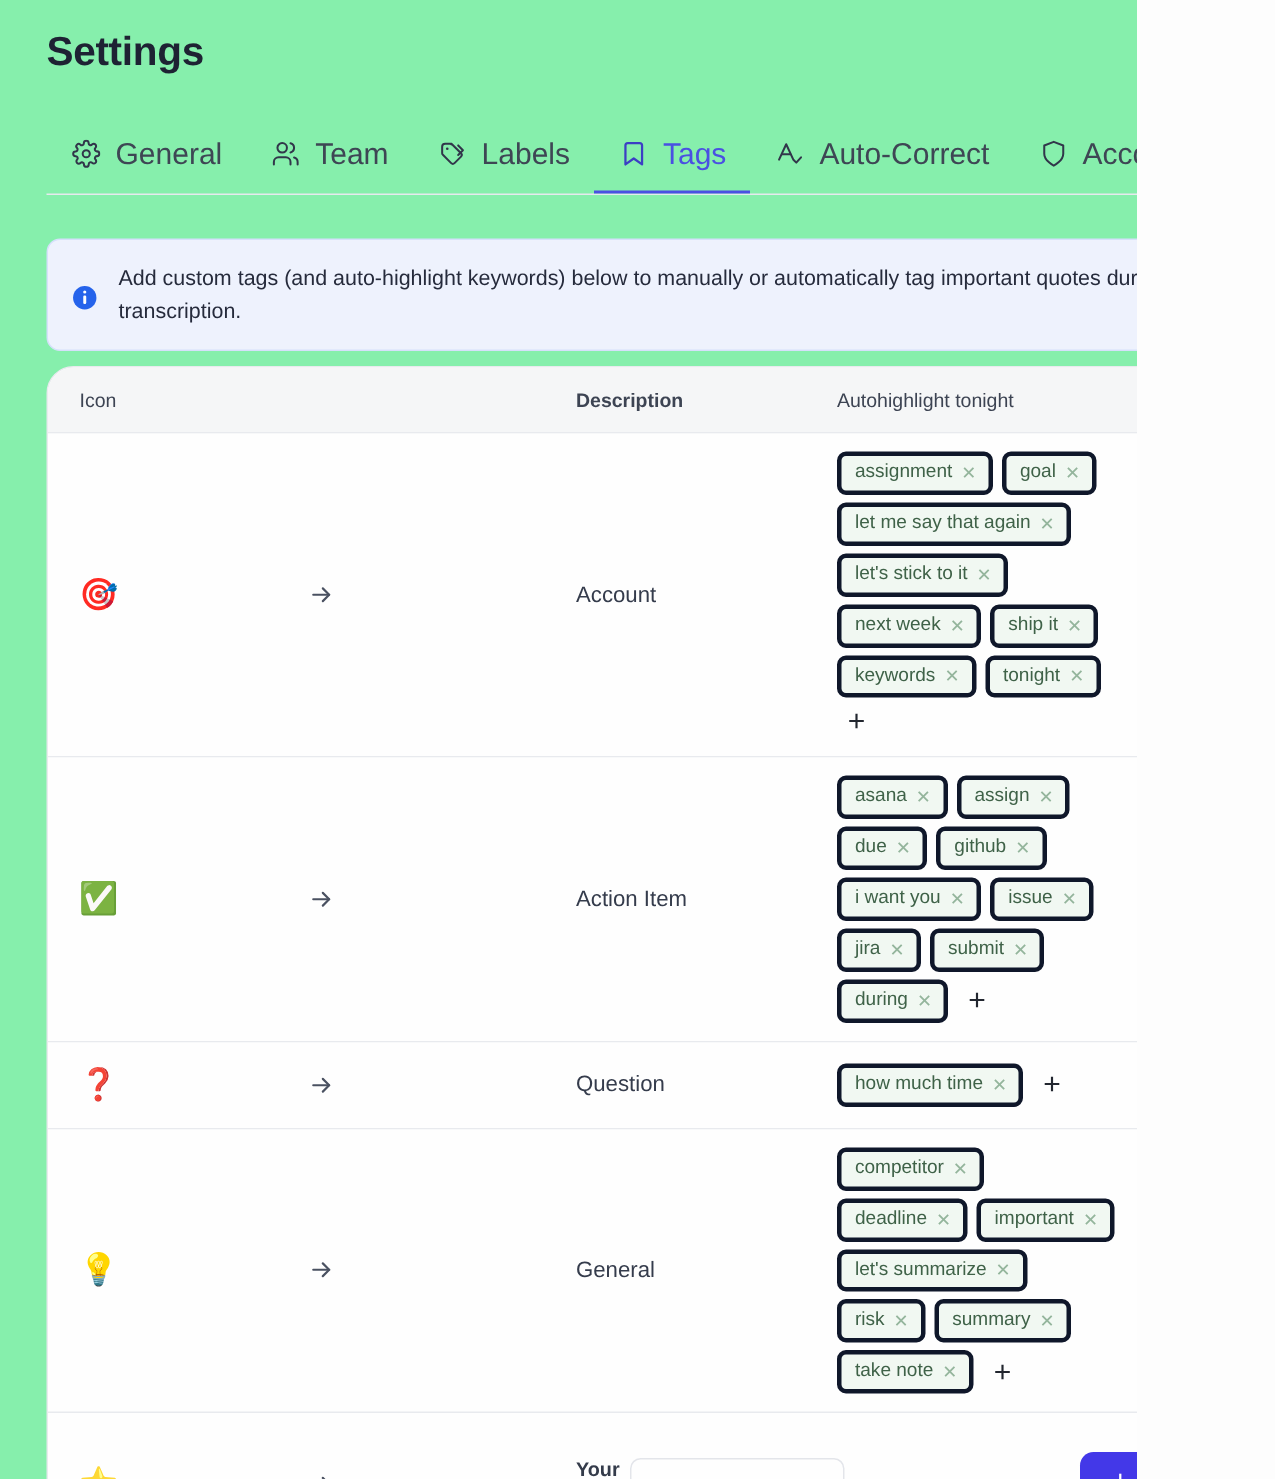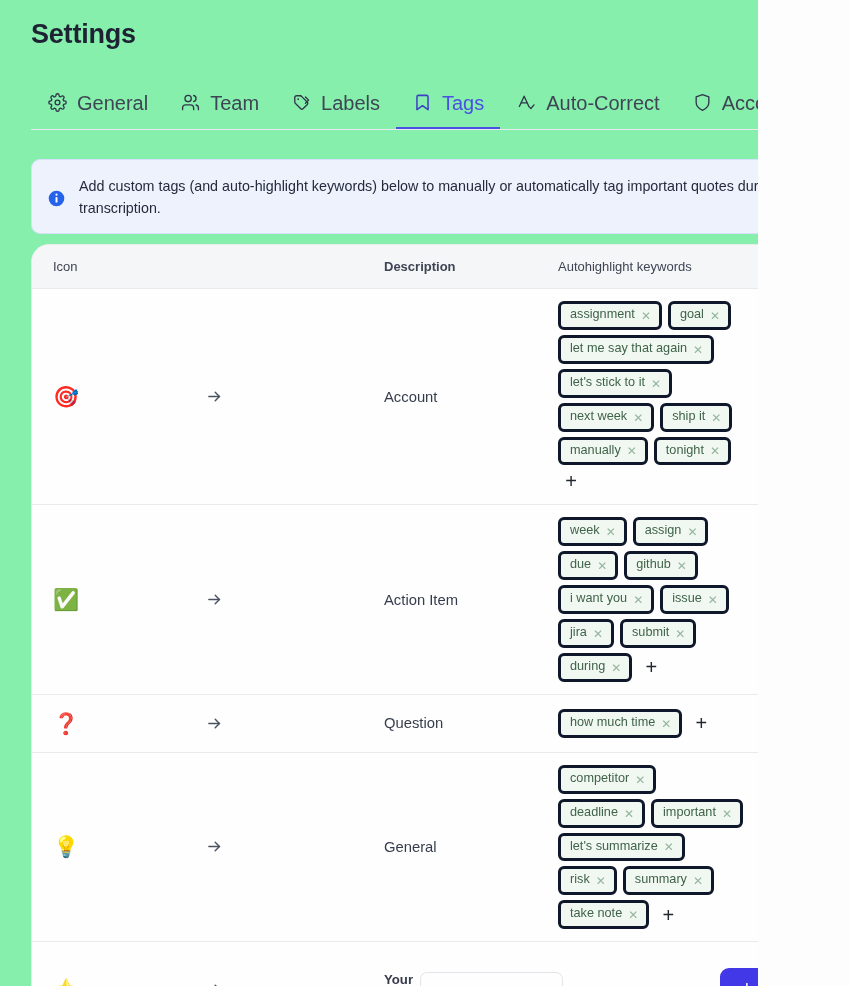--- a/index.html
+++ b/index.html
@@ -237,21 +237,21 @@
       </svg>
     </span>
     <div class="banner-text">Add custom tags (and auto-highlight keywords) below to manually or automatically tag important quotes during transcription.</div>
   </div>
 
   <div class="table">
 
     <div class="thead">
       <div class="th-icon">Icon</div>
       <div class="th-desc">Description</div>
-      <div class="th-keys">Autohighlight keywords</div>
+      <div class="th-keys">Autohighlight tonight</div>
     </div>
 
     <div class="trow">
       <div class="cell-icon">🎯</div>
       <div class="cell-arrow">
         <svg width="17" height="17" viewBox="0 0 24 24" fill="none" stroke="#4a5161" stroke-width="2" stroke-linecap="round" stroke-linejoin="round">
             <path d="M4 12h15"></path>
             <path d="M13 6l6 6-6 6"></path>
           </svg>
       </div>
@@ -276,21 +276,21 @@
             </span>
           <span class="chip">
               <span>next week</span>
               <span class="chip-x">✕</span>
             </span>
           <span class="chip">
               <span>ship it</span>
               <span class="chip-x">✕</span>
             </span>
           <span class="chip">
-              <span>manually</span>
+              <span>keywords</span>
               <span class="chip-x">✕</span>
             </span>
           <span class="chip">
               <span>tonight</span>
               <span class="chip-x">✕</span>
             </span>
           <span class="addkey">+</span>
         </div>
       </div>
       <div class="cell-trash">
@@ -307,21 +307,21 @@
       <div class="cell-arrow">
         <svg width="17" height="17" viewBox="0 0 24 24" fill="none" stroke="#4a5161" stroke-width="2" stroke-linecap="round" stroke-linejoin="round">
             <path d="M4 12h15"></path>
             <path d="M13 6l6 6-6 6"></path>
           </svg>
       </div>
       <div class="cell-desc">Action Item</div>
       <div class="cell-keys">
         <div class="chips">
           <span class="chip">
-              <span>week</span>
+              <span>asana</span>
               <span class="chip-x">✕</span>
             </span>
           <span class="chip">
               <span>assign</span>
               <span class="chip-x">✕</span>
             </span>
           <span class="chip">
               <span>due</span>
               <span class="chip-x">✕</span>
             </span>

